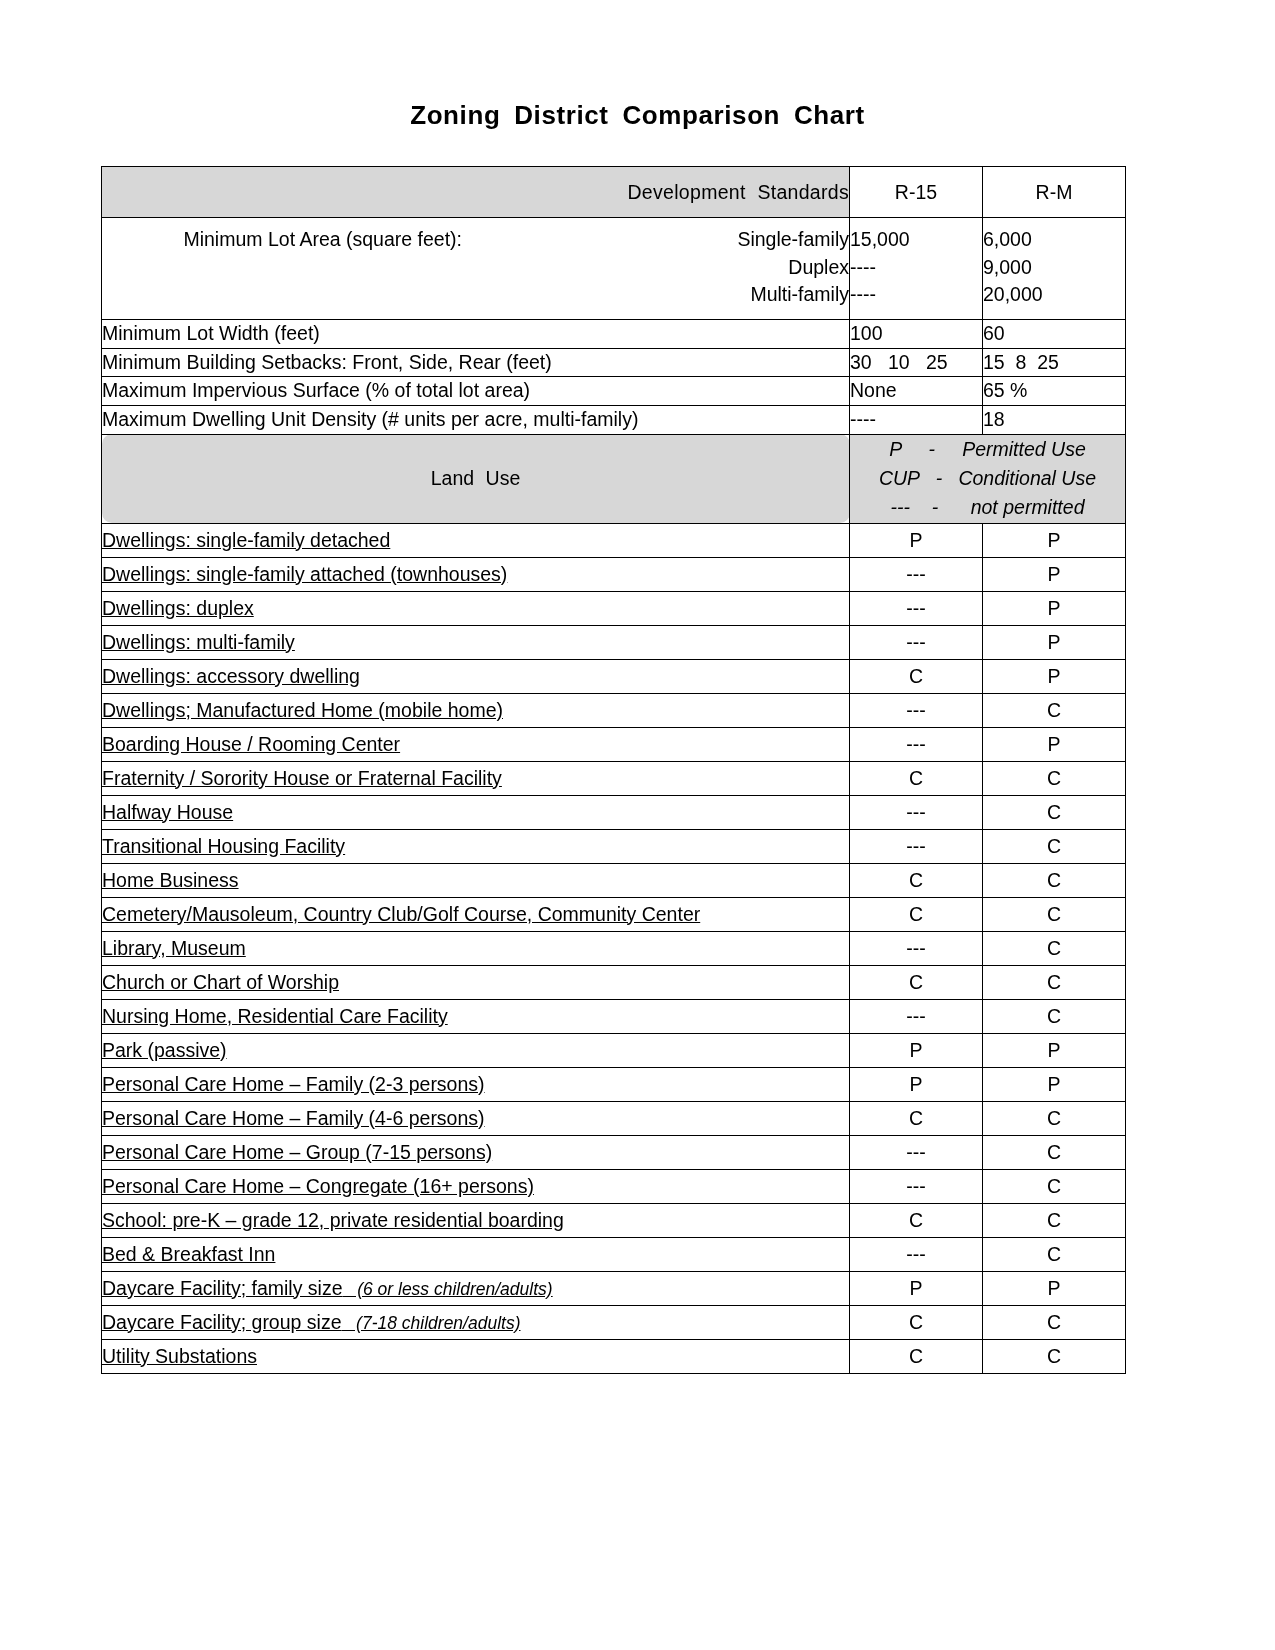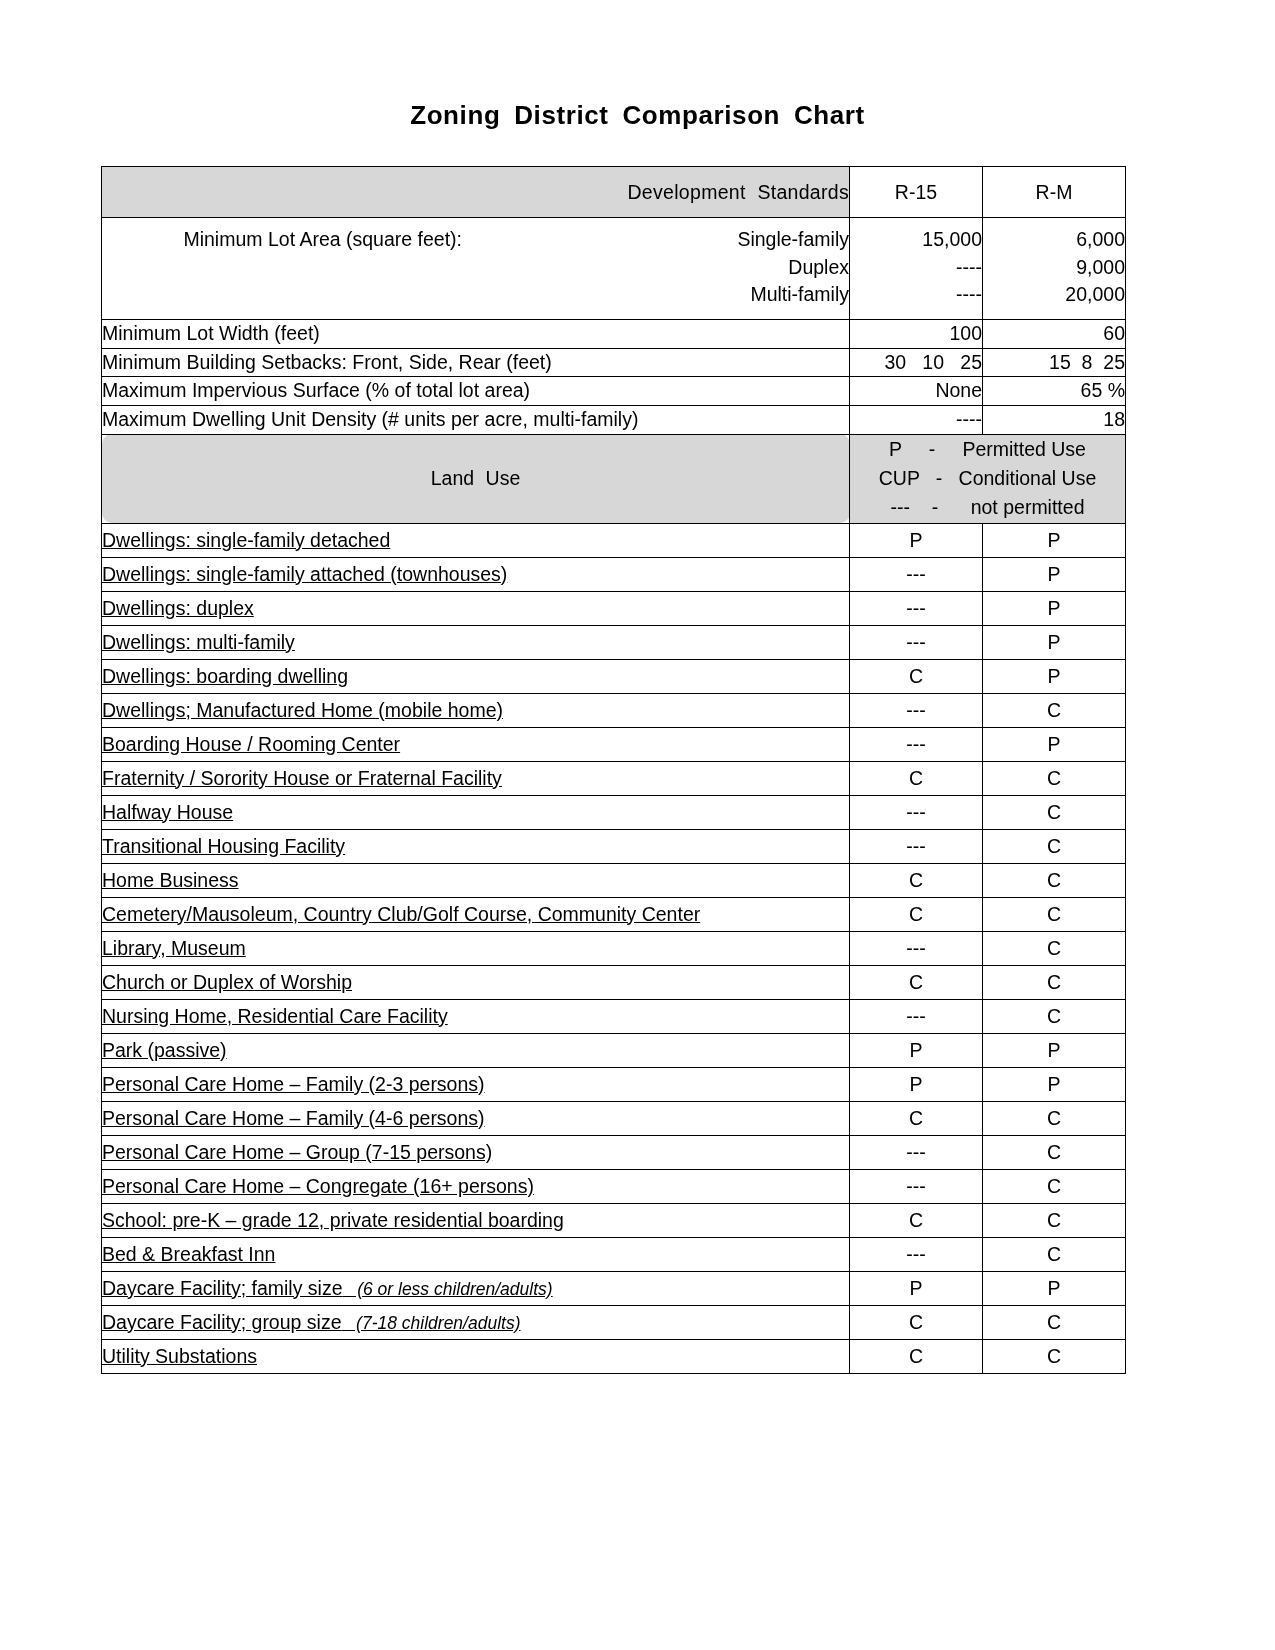--- a/index.html
+++ b/index.html
@@ -74,21 +74,21 @@
   }
 
   
   .label-cell {
     padding: 6px 0 6px 9px;
     font-size: 19.5px;
     line-height: 1.42;
     text-align: left;
   }
   .val-cell {
-    text-align: right;
+    text-align: left;
     font-size: 19.5px;
     line-height: 1.42;
     white-space: pre;
   }
   .row-lotarea .label-cell,
   .row-lotarea .val-cell { padding-top: 8px; padding-bottom: 10px; }
 
   .lot-grid {
     display: grid;
     grid-template-columns: 360px auto;
@@ -108,21 +108,21 @@
     font-weight: bold;
     word-spacing: 6px;
     border-radius: 10px;
   }
   .legend {
     text-align: center;
     font-size: 14px;
     line-height: 1.5;
     padding: 4px 0 4px 0;
   }
-  .legend-line { white-space: pre; display: block; }
+  .legend-line { white-space: pre; display: block; font-style: italic; }
 
   .use-row td { height: 33px; }
   .use-label {
     padding: 3px 0 3px 9px;
     font-size: 19.5px;
     text-decoration: underline;
   }
   .use-label .note {
     font-style: italic;
     font-size: 17.5px;
@@ -208,21 +208,21 @@
           <td class="use-label"><span>Dwellings:   duplex</span></td>
           <td class="use-val">---</td>
           <td class="use-val">P</td>
         </tr>
         <tr class="use-row">
           <td class="use-label"><span>Dwellings:   multi-family</span></td>
           <td class="use-val">---</td>
           <td class="use-val">P</td>
         </tr>
         <tr class="use-row">
-          <td class="use-label"><span>Dwellings:   boarding dwelling</span></td>
+          <td class="use-label"><span>Dwellings:   accessory dwelling</span></td>
           <td class="use-val">C</td>
           <td class="use-val">P</td>
         </tr>
         <tr class="use-row">
           <td class="use-label"><span>Dwellings;  Manufactured Home   (mobile home)</span></td>
           <td class="use-val">---</td>
           <td class="use-val">C</td>
         </tr>
         <tr class="use-row">
           <td class="use-label"><span>Boarding House / Rooming Center</span></td>
@@ -253,21 +253,21 @@
           <td class="use-label"><span>Cemetery/Mausoleum, Country Club/Golf Course, Community Center</span></td>
           <td class="use-val">C</td>
           <td class="use-val">C</td>
         </tr>
         <tr class="use-row">
           <td class="use-label"><span>Library, Museum</span></td>
           <td class="use-val">---</td>
           <td class="use-val">C</td>
         </tr>
         <tr class="use-row">
-          <td class="use-label"><span>Church or Duplex of Worship</span></td>
+          <td class="use-label"><span>Church or Chart of Worship</span></td>
           <td class="use-val">C</td>
           <td class="use-val">C</td>
         </tr>
         <tr class="use-row">
           <td class="use-label"><span>Nursing Home, Residential Care Facility</span></td>
           <td class="use-val">---</td>
           <td class="use-val">C</td>
         </tr>
         <tr class="use-row">
           <td class="use-label"><span>Park  (passive)</span></td>

